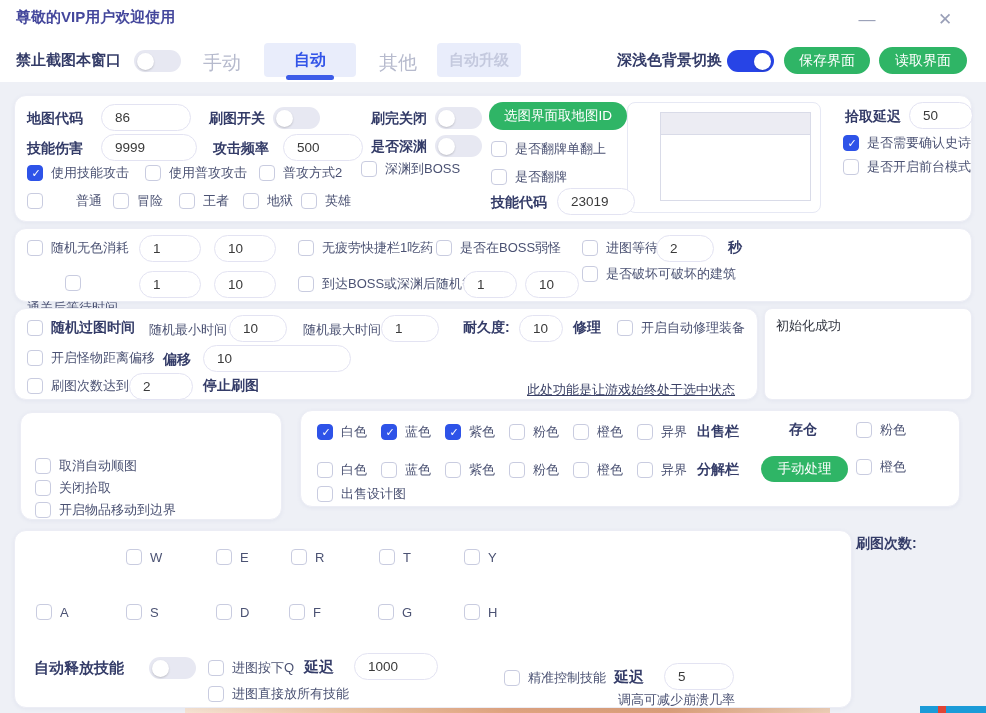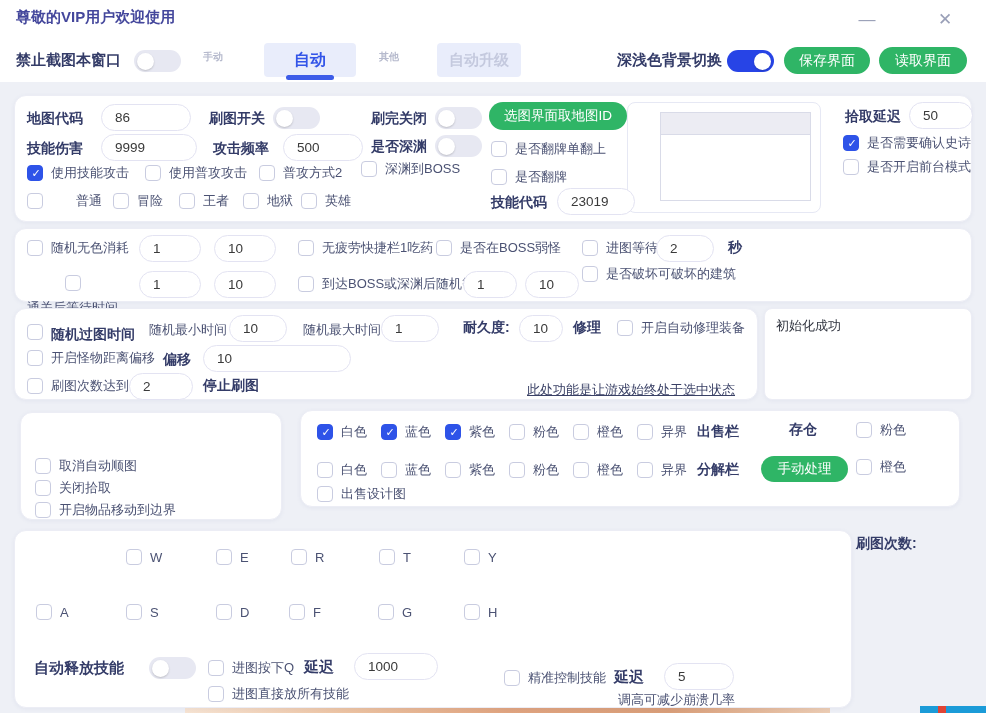--- a/index.html
+++ b/index.html
@@ -12,35 +12,35 @@
   .lbl { position:absolute; font-size:14px; font-weight:bold; color:#343c68; white-space:nowrap; }
   .slbl { position:absolute; font-size:13px; color:#4b5273; white-space:nowrap; }
   .ipt { position:absolute; height:27px; border:1.5px solid #e3e3f2; border-radius:14px; background:#fff;
          padding:0 13px; font-size:13.5px; color:#3a3a3a; font-family:inherit; outline:none; }
   .cb { position:absolute; display:flex; align-items:center; gap:8px; cursor:pointer; white-space:nowrap; }
   .cb .box { width:16px; height:16px; flex:0 0 16px; border:1.5px solid #c9cce0; border-radius:4px; background:#fff; }
   .cb.on .box { background:#2e53e8; border-color:#2e53e8; position:relative; }
   .cb.on .box::after { content:"✓"; position:absolute; left:0; top:0; width:16px; height:16px; line-height:15px;
                        text-align:center; color:#fff; font-size:11px; font-weight:bold; }
   .cb .cl { font-size:13px; color:#4b5273; }
-  .cb .cl.b { font-size:14px; font-weight:bold; color:#343c68;margin-top:7px; }
+  .cb .cl.b { font-size:14px; font-weight:bold; color:#343c68; }
   .toggle { position:absolute; width:47px; height:22px; border-radius:11px; background:#e7e8f2; cursor:pointer; }
   .toggle::after { content:""; position:absolute; width:17px; height:17px; border-radius:50%; background:#fff;
                    top:2.5px; left:3px; box-shadow:0 1px 2px rgba(0,0,0,.18); }
   .toggle.on { background:#2744e6; }
   .toggle.on::after { left:auto; right:3px; }
   .gbtn { position:absolute; background:#2fb566; color:#fff; border:none; border-radius:14px; font-size:14px;
           font-family:inherit; cursor:pointer; display:flex; align-items:center; justify-content:center; }
 
   
   .title { position:absolute; left:16px; top:8px; font-size:15px; font-weight:bold; color:#44479c; }
   .winbtn { position:absolute; top:8px; width:34px; height:24px; color:#9aa0b8; font-size:17px; text-align:center;
             line-height:24px; cursor:pointer; }
   .tool-lbl { position:absolute; font-size:15px; font-weight:bold; color:#343c68; }
-  .tab { position:absolute; font-size:10px; font-weight:bold; color:#b6bacd; cursor:pointer; }
+  .tab { position:absolute; font-size:19px; font-weight:normal; color:#b6bacd; cursor:pointer; }
   .tab-box { position:absolute; top:43px; height:34px; background:#e9edfb; border-radius:4px; display:flex;
              align-items:center; justify-content:center; cursor:pointer; }
   .tab-box .t-active { font-size:16px; font-weight:bold; color:#3355e8; }
   .tab-box .t-dis { font-size:15px; font-weight:bold; color:#c4c9de;text-align:center; }
   .tab-underline { position:absolute; left:22px; bottom:-3px; width:48px; height:5px; border-radius:3px; background:#3d5ce8; }
 
   
   .listbox { position:absolute; left:612px; top:6px; width:194px; height:111px; background:#fff;
              border:1.5px solid #e6e8f4; border-radius:8px; }
   .listbox-table { position:absolute; left:32px; top:9px; right:9px; bottom:11px; border:1px solid #d9dbe8; background:#fff; }

